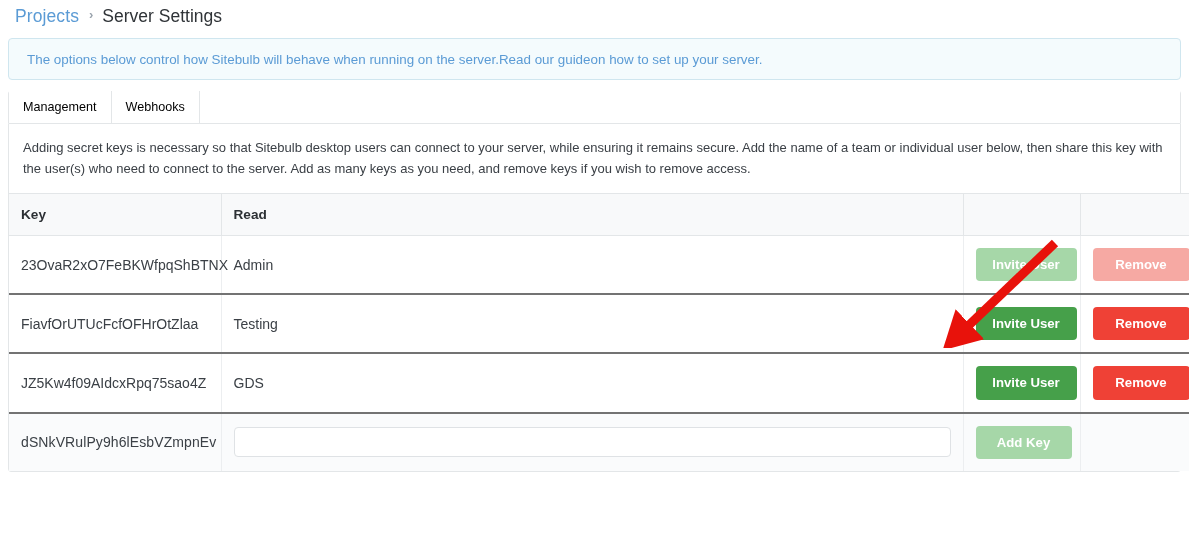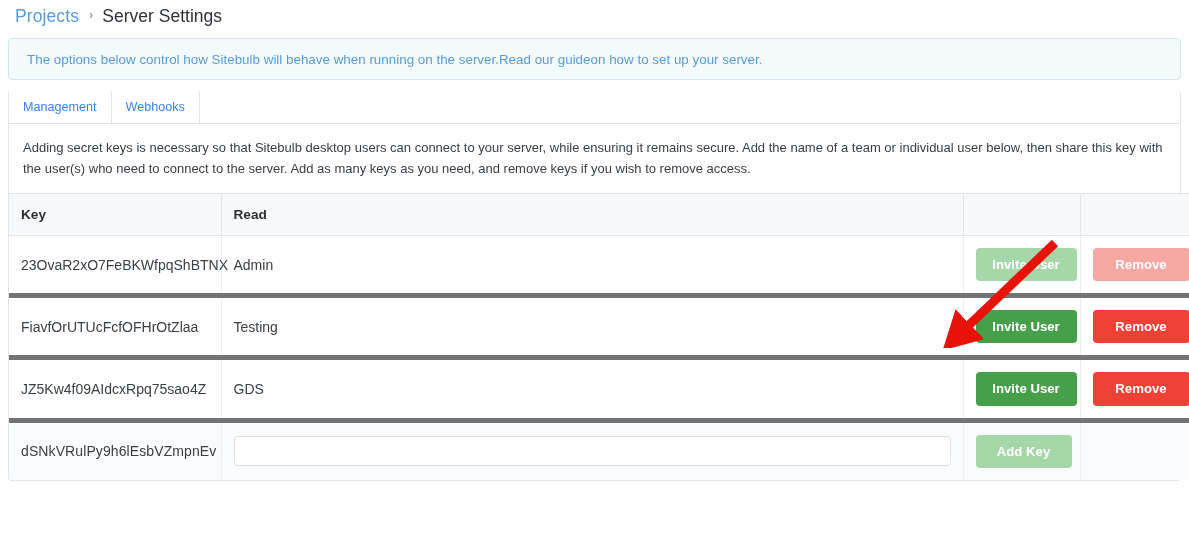--- a/index.html
+++ b/index.html
@@ -52,21 +52,21 @@
     background: #ffffff;
     border-radius: 3px 3px 0 0;
     position: relative;
     z-index: 2;
   }
   .tab {
     height: 32px;
     display: flex; align-items: center;
     padding: 0 14px;
     font-size: 12.6px;
-    color: #3b82f6;
+    color: #000000;
     border-right: 1px solid #e3e6e8;
     background: #ffffff;
     cursor: pointer;
     white-space: nowrap;
   }
   .tab.active {
     background: #f0f1f2;
     font-weight: bold;
     color: #2b2f33;
   }
@@ -99,21 +99,21 @@
     text-align: left;
     font-size: 13.6px;
     font-weight: bold;
     color: #2c3034;
     padding: 13px 12px;
     background: #f8f9fa;
     border-top: 1px solid #e3e6e8;
     border-bottom: 1px solid #e3e6e8;
   }
   table.keys td {
-    border-bottom: 5px solid #737373;
+    border-bottom: 2px solid #737373;
     padding: 12px;
     font-size: 14px;
     color: #3b4046;
     vertical-align: middle;
     background: #ffffff;
   }
   table.keys tr:last-child td { border-bottom: none; background: #fafbfc; }
   .col-key   { width: 212px; border-right: 1px solid #eceef0; }
   .col-name  { width: 742px; border-right: 1px solid #eceef0; }
   .col-act1  { width: 117px; border-right: 1px solid #eceef0; text-align: center; }

